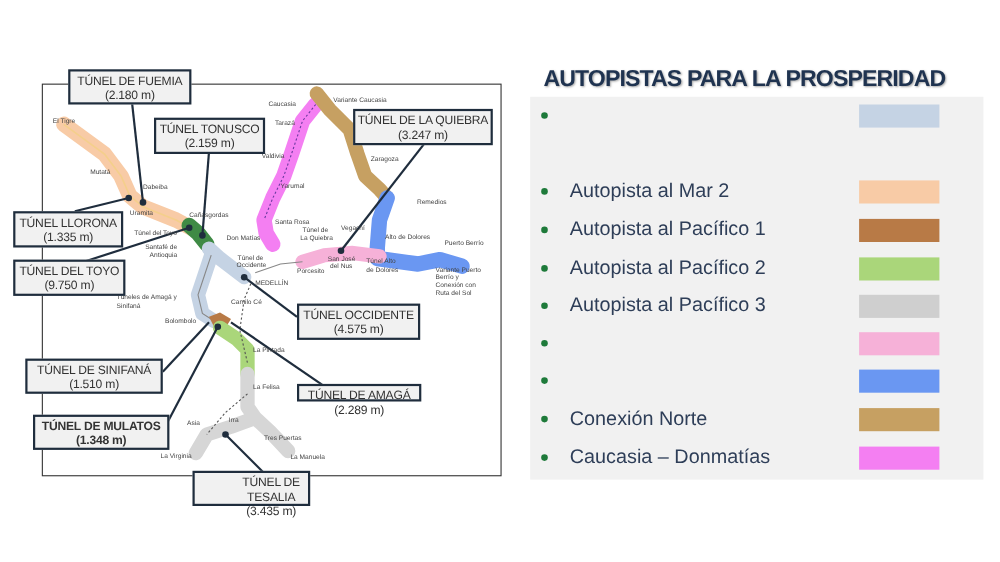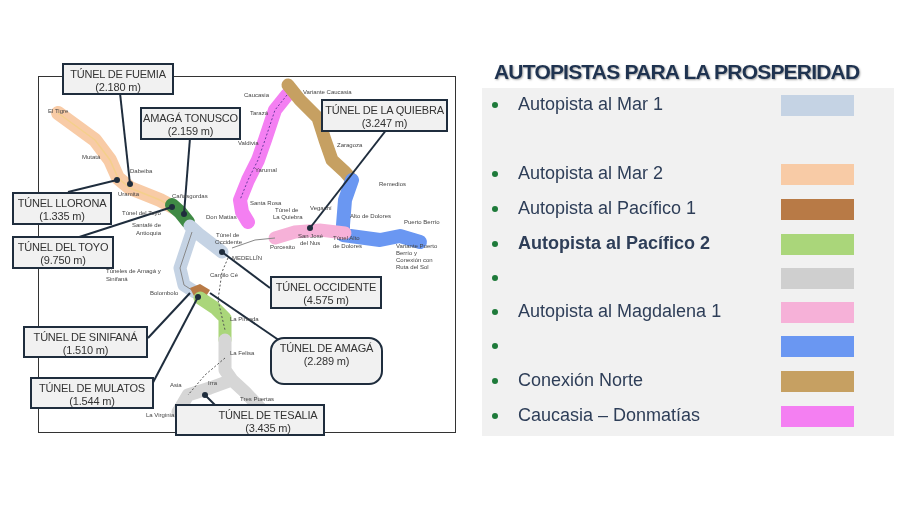--- a/index.html
+++ b/index.html
@@ -120,21 +120,21 @@
 <span class="place" style="left:208px;top:380px;">Irra</span>
 <span class="place" style="left:240px;top:396px;">Tres Puertas</span>
 <span class="place" style="left:146px;top:412px;">La Virginia</span>
 <span class="place" style="left:264px;top:413px;">La Manuela</span>
 
 <div class="callout" style="left:62px;top:63px;width:112px;height:32px;">
   <span class="n">TÚNEL DE FUEMIA</span>
     <span class="m">(2.180 m)</span>
 </div>
 <div class="callout" style="left:140px;top:107px;width:101px;height:33px;">
-  <span class="n">AMAGÁ TONUSCO</span>
+  <span class="n">TÚNEL TONUSCO</span>
     <span class="m">(2.159 m)</span>
 </div>
 <div class="callout" style="left:321px;top:99px;width:127px;height:33px;">
   <span class="n">TÚNEL DE LA QUIEBRA</span>
     <span class="m">(3.247 m)</span>
 </div>
 <div class="callout" style="left:12px;top:192px;width:100px;height:33px;">
   <span class="n">TÚNEL LLORONA</span>
     <span class="m">(1.335 m)</span>
 </div>
@@ -143,62 +143,61 @@
     <span class="m">(9.750 m)</span>
 </div>
 <div class="callout" style="left:270px;top:276px;width:112px;height:33px;">
   <span class="n">TÚNEL OCCIDENTE</span>
     <span class="m">(4.575 m)</span>
 </div>
 <div class="callout" style="left:23px;top:326px;width:125px;height:32px;">
   <span class="n">TÚNEL DE SINIFANÁ</span>
     <span class="m">(1.510 m)</span>
 </div>
-<div class="callout" style="left:270px;top:337px;width:113px;height:48px;border-radius:14px;">
+<div class="callout" style="left:270px;top:349px;width:113px;height:16px;">
   <span class="n">TÚNEL DE AMAGÁ</span>
     <span class="m">(2.289 m)</span>
 </div>
-<div class="callout" style="left:30px;top:377px;width:124px;height:32px;">
+<div class="callout" style="left:30px;top:377px;width:124px;height:32px;font-weight:bold;">
   <span class="n">TÚNEL DE MULATOS</span>
-    <span class="m">(1.544 m)</span>
-</div>
-<div class="callout" style="left:175px;top:404px;width:150px;height:32px;padding-left:36px;">
+    <span class="m">(1.348 m)</span>
+</div>
+<div class="callout" style="left:175px;top:428px;width:107px;height:32px;padding-left:36px;">
   <span class="n">TÚNEL DE TESALIA</span>
     <span class="m">(3.435 m)</span>
 </div>
 
 <div id="legend-title">AUTOPISTAS PARA LA PROSPERIDAD</div>
 <div id="legend">
   <div class="lg-item" style="top:0px;">
     <span class="lg-bullet"></span>
-    <span class="lg-label">Autopista al Mar 1</span>
     <span class="lg-swatch" style="background:#c5d3e4;"></span>
   </div>
   <div class="lg-item" style="top:69px;text-align:center;">
     <span class="lg-bullet"></span>
     <span class="lg-label">Autopista al Mar 2</span>
     <span class="lg-swatch" style="background:#f8cba6;"></span>
   </div>
   <div class="lg-item" style="top:104px;">
     <span class="lg-bullet"></span>
     <span class="lg-label">Autopista al Pacífico 1</span>
     <span class="lg-swatch" style="background:#b87a46;"></span>
   </div>
-  <div class="lg-item" style="top:139px;font-weight:bold;">
+  <div class="lg-item" style="top:139px;">
     <span class="lg-bullet"></span>
     <span class="lg-label">Autopista al Pacífico 2</span>
     <span class="lg-swatch" style="background:#aad67a;"></span>
   </div>
   <div class="lg-item" style="top:173px;">
     <span class="lg-bullet"></span>
+    <span class="lg-label">Autopista al Pacífico 3</span>
     <span class="lg-swatch" style="background:#cfcfcf;"></span>
   </div>
   <div class="lg-item" style="top:207px;">
     <span class="lg-bullet"></span>
-    <span class="lg-label">Autopista al Magdalena 1</span>
     <span class="lg-swatch" style="background:#f6b1d8;"></span>
   </div>
   <div class="lg-item" style="top:241px;">
     <span class="lg-bullet"></span>
     <span class="lg-swatch" style="background:#6a97f2;"></span>
   </div>
   <div class="lg-item" style="top:311px;">
     <span class="lg-bullet"></span>
     <span class="lg-label">Caucasia – Donmatías</span>
     <span class="lg-swatch" style="background:#f47ff2;"></span>

